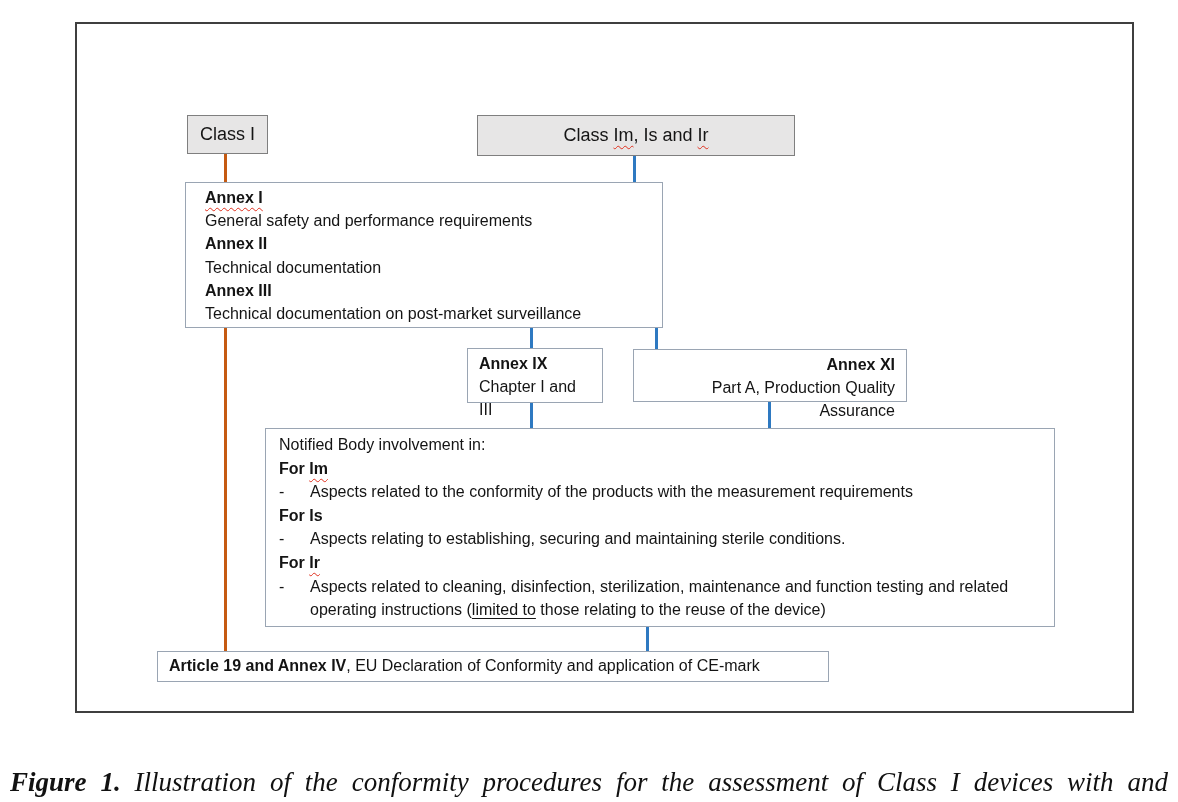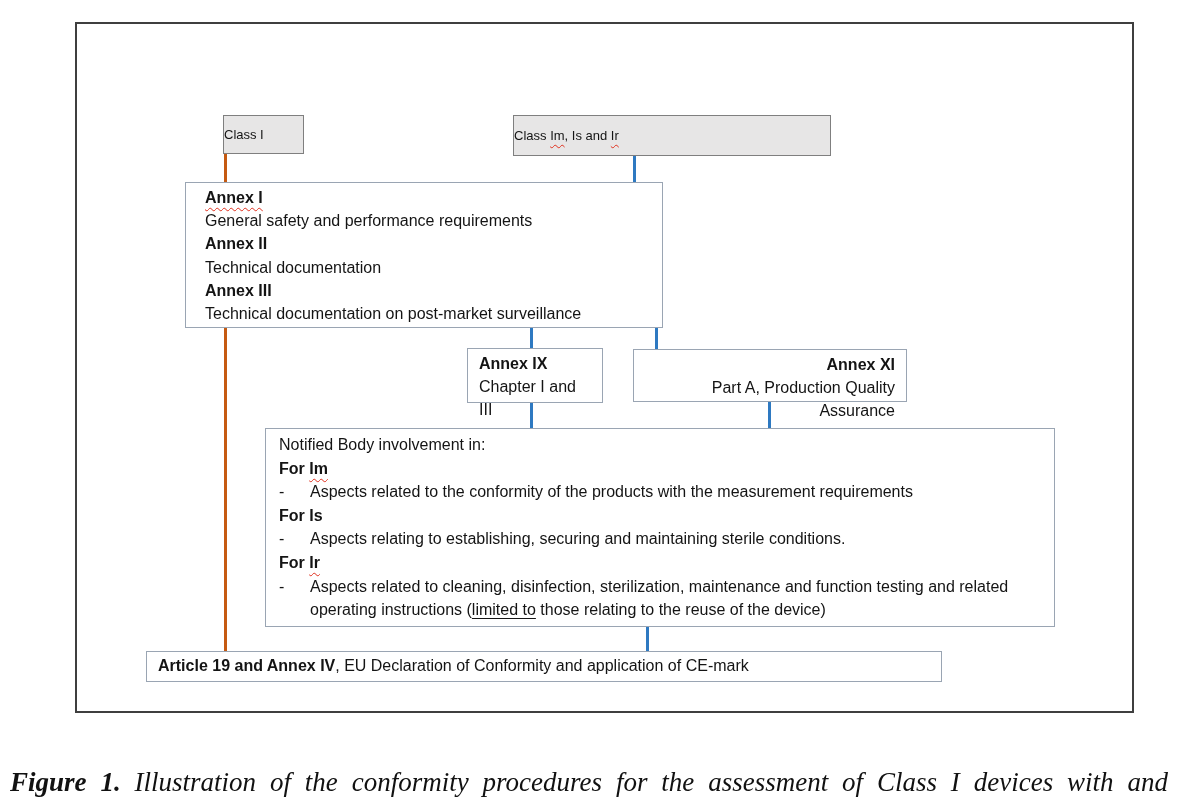--- a/index.html
+++ b/index.html
@@ -26,30 +26,30 @@
     white-space:pre;
   }
   
   .node{
     position:absolute;background:#ffffff;border:1.5px solid #9aa5b3;
     font-size:16px;line-height:23.2px;color:#141414;
   }
   .node .bold{font-weight:700;}
   .gray-node{
     background:var(--box-fill-gray);border:1.5px solid #7f7f7f;
-    display:flex;align-items:center;
-    font-size:13px;white-space:pre;margin-left:36px;
+    display:flex;align-items:center;justify-content:center;
+    font-size:18px;white-space:pre;
   }
   #class-i-box{left:187px;top:115px;width:81px;height:39px;}
   #class-im-box{left:477px;top:115px;width:318px;height:41px;}
   #annex-box{left:185px;top:182px;width:478px;height:146px;padding:3px 19px;}
   #annex-ix-box{left:467px;top:348px;width:136px;height:55px;padding:3px 11px;}
   #annex-xi-box{left:633px;top:349px;width:274px;height:53px;padding:3px 11px;text-align:right;}
   #notified-box{left:265px;top:428px;width:790px;height:199px;padding:4px 13px;line-height:23.6px;}
-  #article-box{left:146px;top:651px;width:796px;height:31px;padding:0 11px;line-height:28px;white-space:pre;}
+  #article-box{left:157px;top:651px;width:672px;height:31px;padding:0 11px;line-height:28px;white-space:pre;}
   
   .bullet{display:flex;}
   .bullet .dash{width:31px;flex:0 0 31px;}
   .bullet .bt{flex:1;}
   
   .vline{position:absolute;width:3px;}
   .vline.orange{background:var(--class-line-orange);}
   .vline.blue{background:var(--nb-line-blue);}
   #orange-top{left:224px;top:154px;height:28px;}
   #orange-bottom{left:224px;top:328px;height:323px;}

